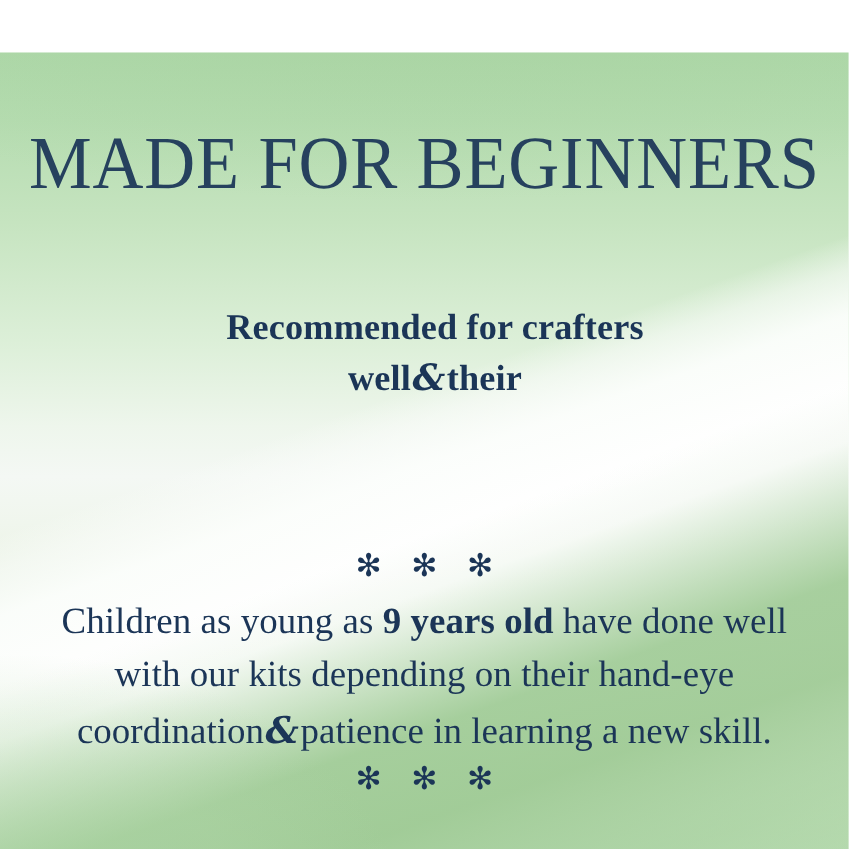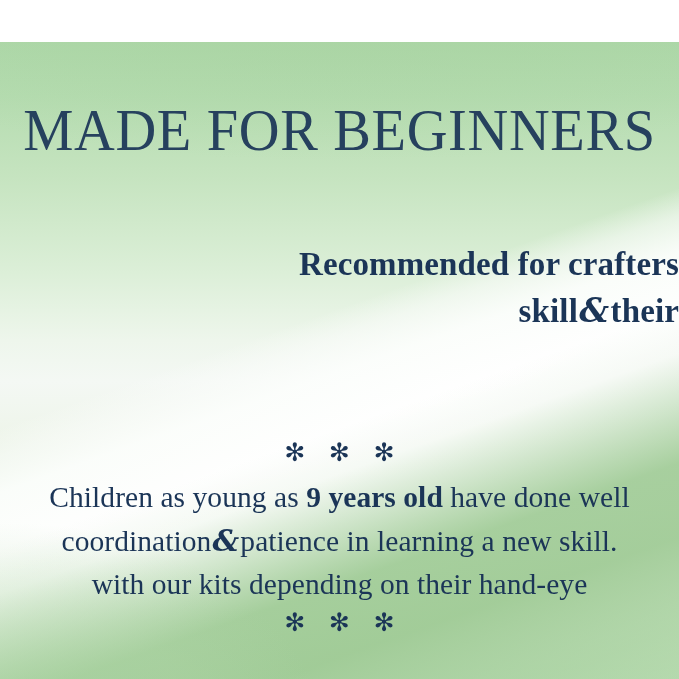--- a/index.html
+++ b/index.html
@@ -109,26 +109,25 @@
     color: #26415e;
     white-space: nowrap;
   }
 
   
   .subtitle {
     position: absolute;
     top: 200px;
     left: 17px;
     right: 0;
-    font-size: 33px;
+    font-size: 29px;
     font-weight: 700;
     line-height: 1.38;
     letter-spacing: 0.004em;
     color: #1b3557;
-    text-align: right;
   }
   .subtitle .line {
     display: block;
     white-space: nowrap;
   }
 
   .amp {
     font-style: italic;
     font-family: "DejaVu Serif", "Liberation Serif", serif;
     font-weight: 600;
@@ -181,27 +180,27 @@
   <div class="wedge-green"></div>
   <div class="glow-bl"></div>
   <div class="glow-top"></div>
 
   <div class="content">
 
     <div class="title">MADE FOR BEGINNERS</div>
 
     <div class="subtitle">
       <span class="line">Recommended for crafters</span>
-      <span class="line"><span>skill</span><span class="amp">&amp;</span><span>their</span></span>
+      <span class="line"><span>well</span><span class="amp">&amp;</span><span>their</span></span>
     </div>
 
     <div class="divider divider-top">✻ ✻ ✻</div>
 
     <div class="body-text">
       <span class="line"><span>Children as young as </span><b>9 years old</b><span> have done well</span></span>
+      <span class="line">with our kits depending on their hand-eye</span>
       <span class="line"><span>coordination</span><span class="amp">&amp;</span><span>patience in learning a new skill.</span></span>
-      <span class="line">with our kits depending on their hand-eye</span>
     </div>
 
     <div class="divider divider-bottom">✻ ✻ ✻</div>
 
   </div>
 </div>
 
 </body></html>

